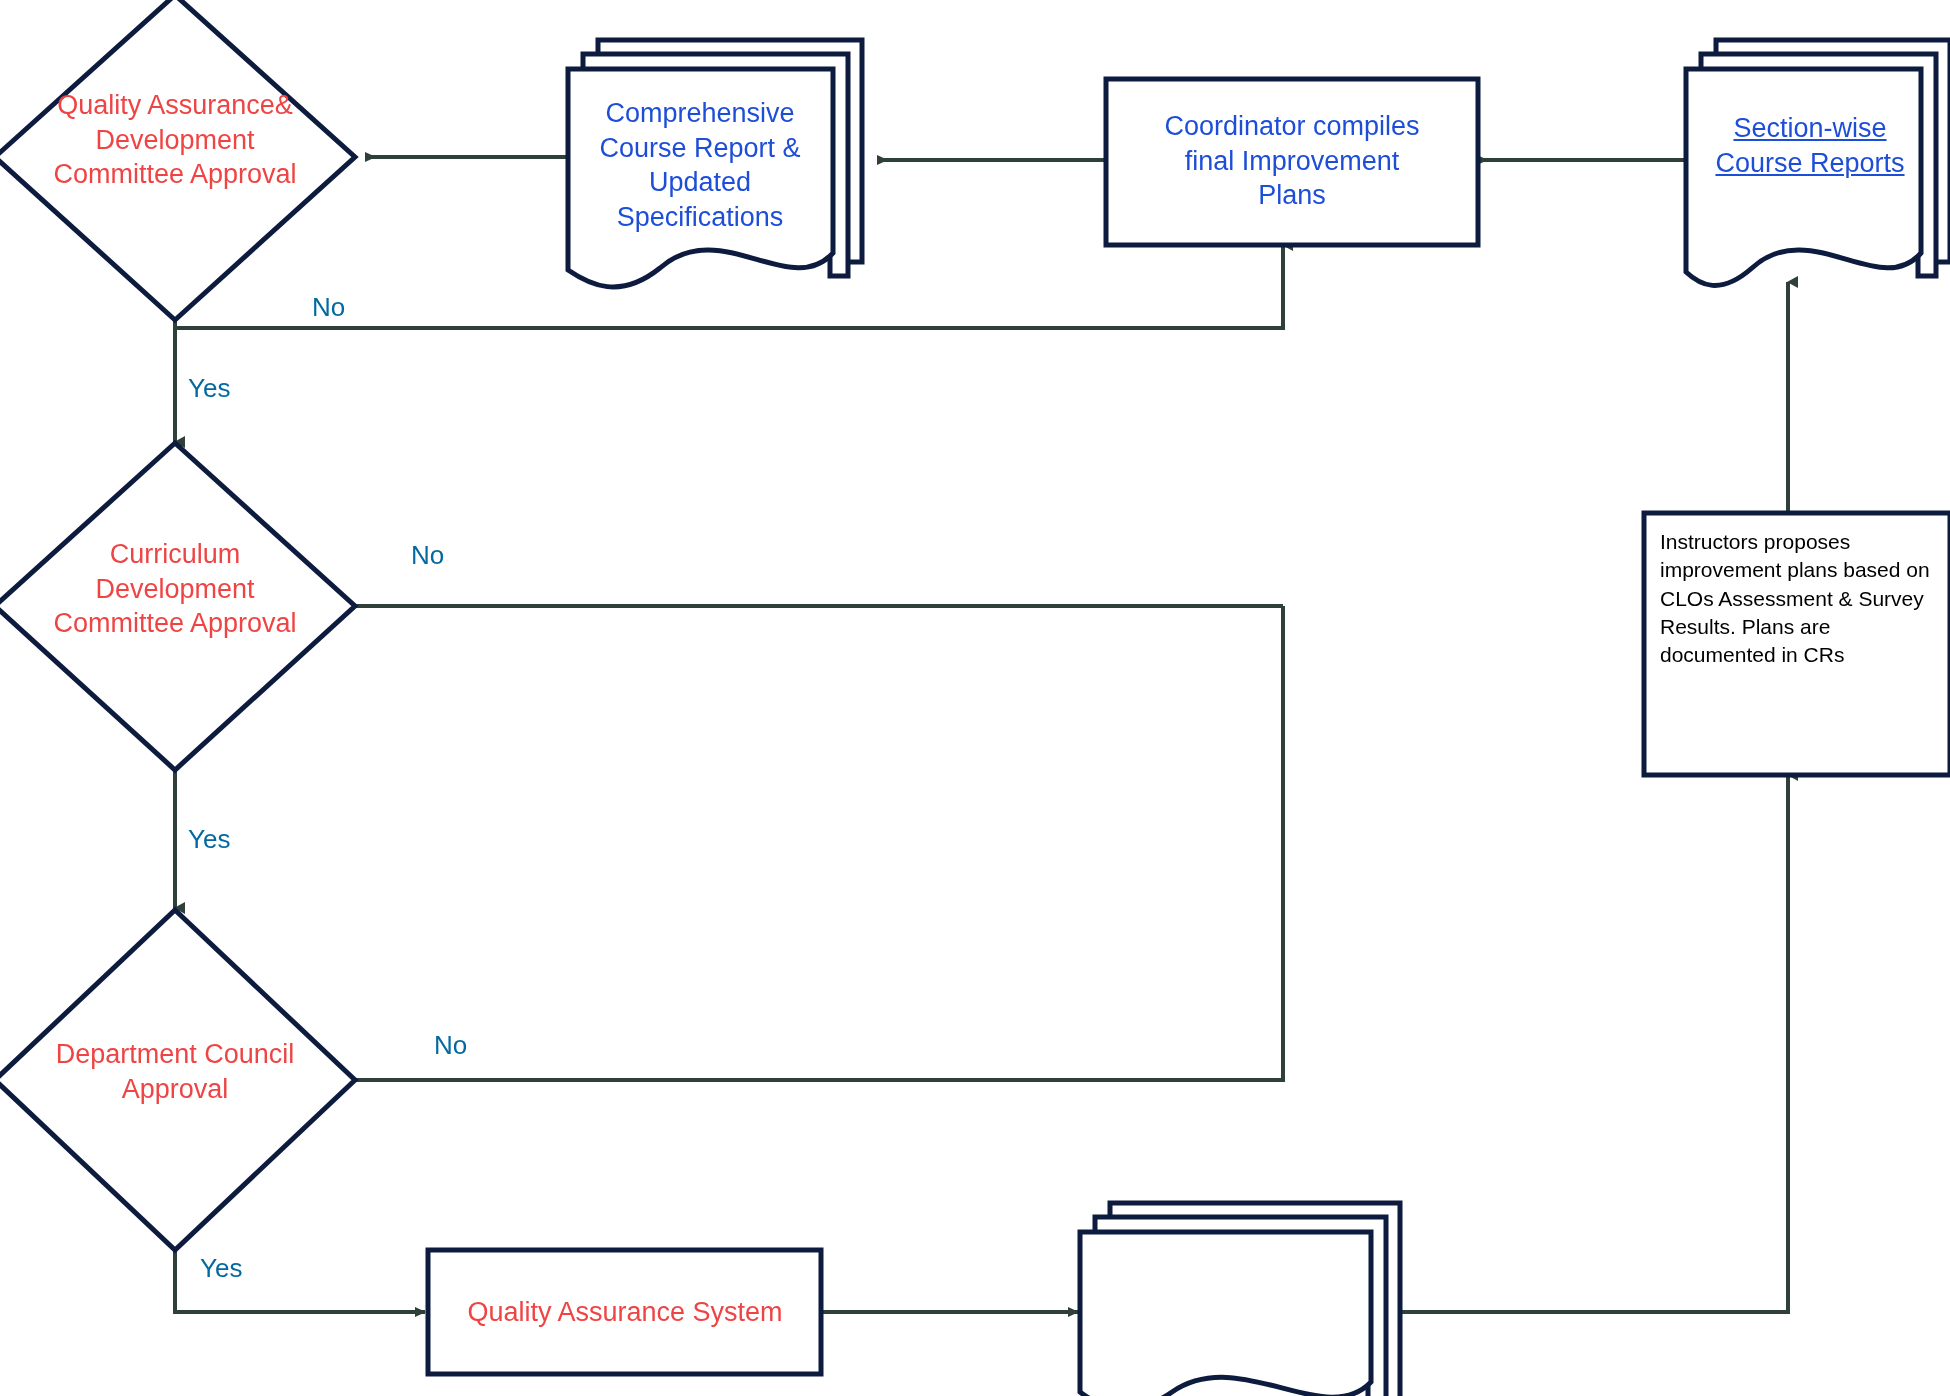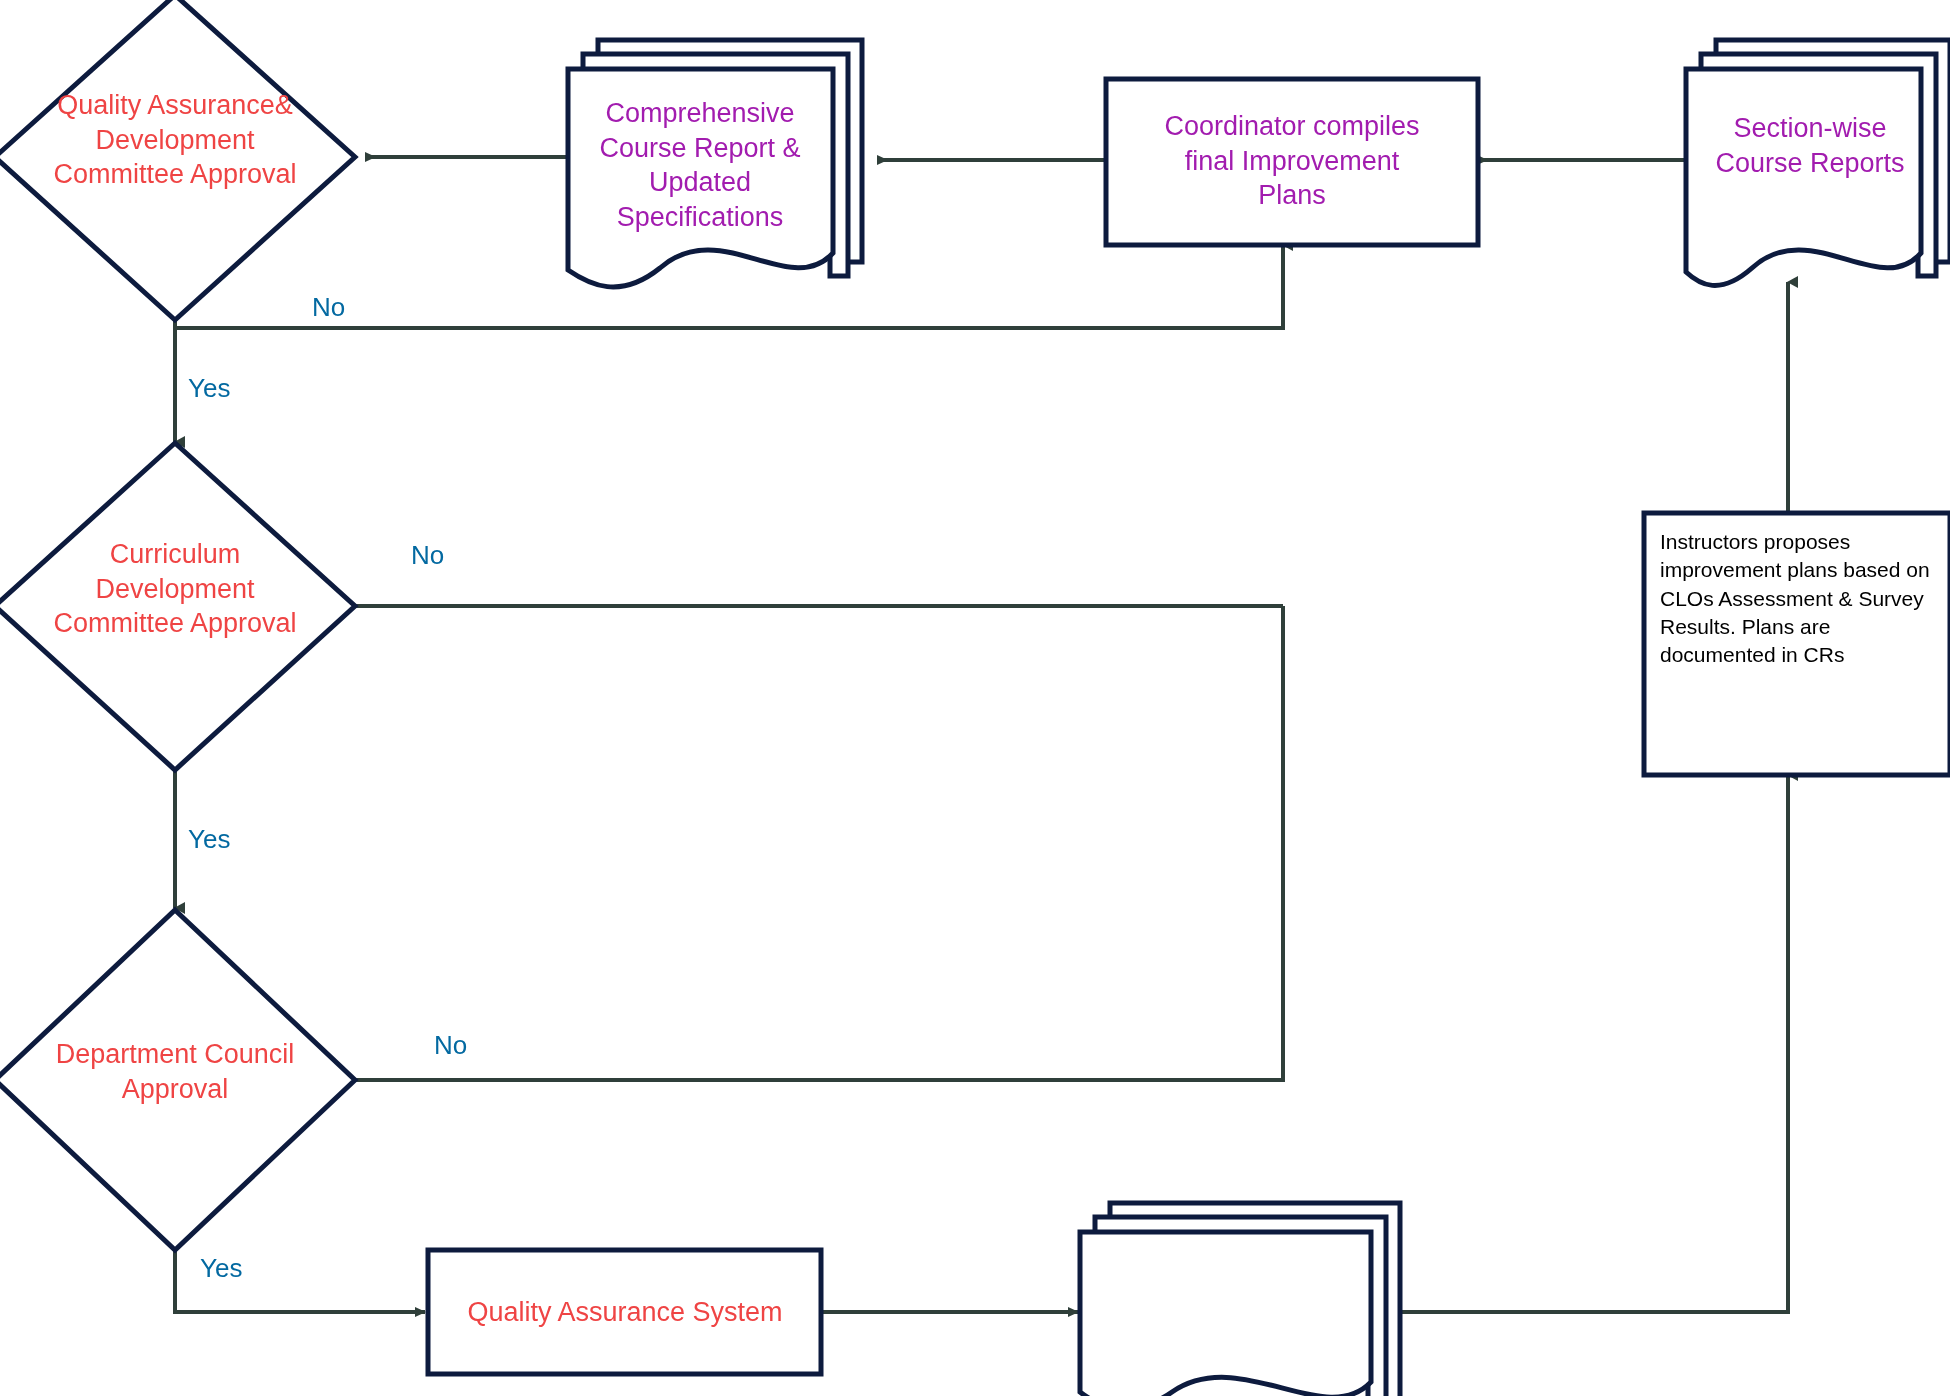--- a/index.html
+++ b/index.html
@@ -24,21 +24,21 @@
     height: 1396px;
   }
   #shapes {
     position: absolute;
     left: 0; top: 0;
     width: 1950px;
     height: 1396px;
   }
   .node-label {
     position: absolute;
-    color: #a21caf;
+    color: #1d4ed8;
     font-size: 27px;
     line-height: 1.28;
     text-align: center;
     white-space: pre-line;
     pointer-events: none;
   }
   .node-label.dark {
     color: #ef4444;
   }
   .node-label.black {
@@ -155,21 +155,21 @@
 
   <div class="node-label" style="left:580px; top:96px; width:240px;">Comprehensive
 Course Report &amp;
 Updated
 Specifications</div>
 
   <div class="node-label" style="left:1116px; top:109px; width:352px;">Coordinator compiles
 final Improvement
 Plans</div>
 
-  <div class="node-label" style="left:1696px; top:111px; width:228px;">Section-wise
+  <div class="node-label" style="left:1696px; top:111px; width:228px;text-decoration:underline;">Section-wise
 Course Reports</div>
 
   <div class="node-label dark" style="left:4px; top:537px; width:342px;">Curriculum
 Development
 Committee Approval</div>
 
   <div class="node-label black" style="left:1660px; top:528px; width:286px;">Instructors proposes improvement plans based on CLOs Assessment &amp; Survey Results. Plans are documented in CRs</div>
 
   <div class="node-label dark" style="left:4px; top:1037px; width:342px;">Department Council
 Approval</div>

